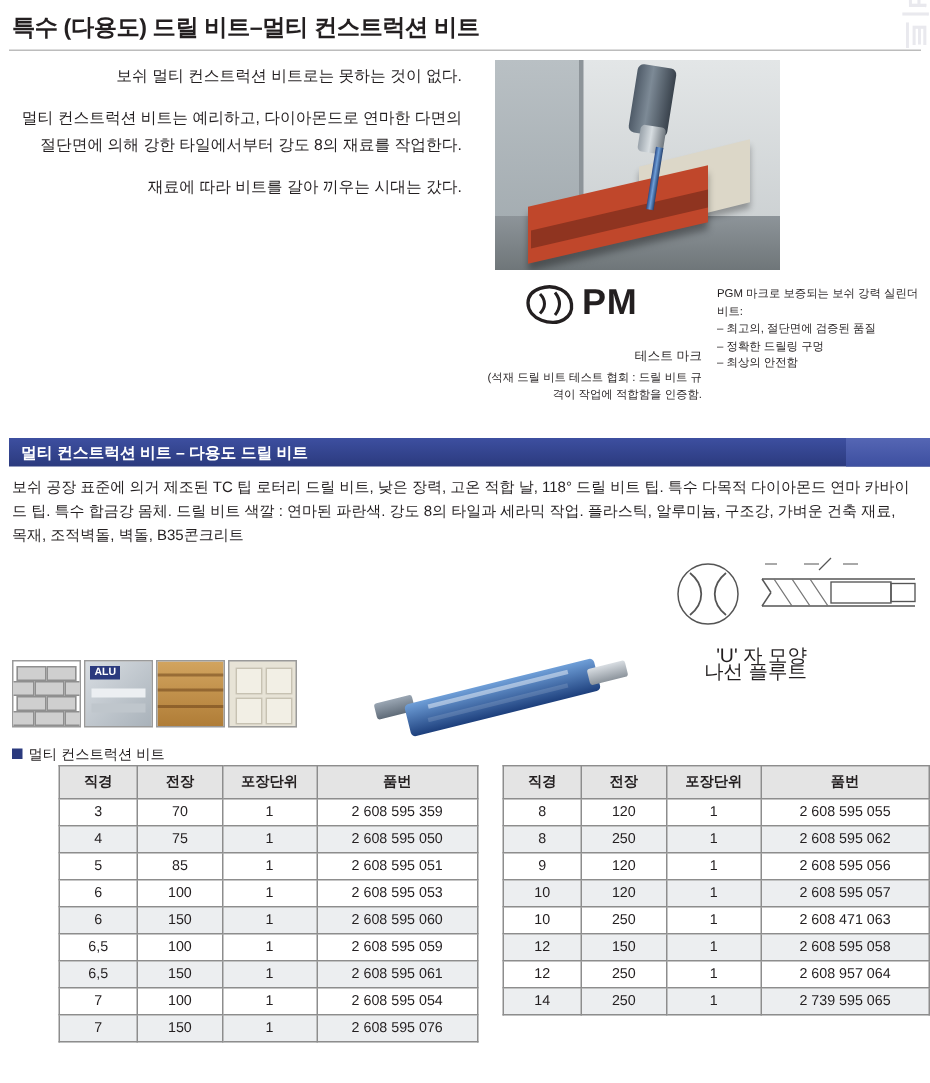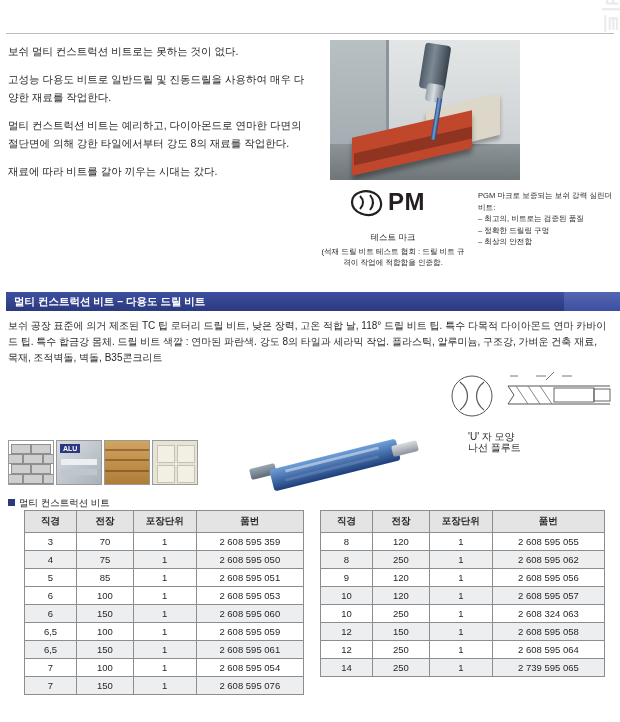--- a/index.html
+++ b/index.html
@@ -19,21 +19,21 @@
     font-size:15.5px;font-weight:bold;letter-spacing:-0.3px;
     color:#231f20;
   }
   .title-rule{
     position:absolute;left:6px;top:33px;width:608px;height:1px;background:#bcbcbc;
   }
 
   
   .intro{
     position:absolute;left:8px;top:42px;width:300px;
-    font-size:10.5px;line-height:18.5px;color:#231f20;
+    font-size:10.5px;line-height:18.5px;color:#231f20;text-align:right;
   }
   .intro p{margin:0 0 9px 0;}
 
   
   .photo{
     position:absolute;left:330px;top:40px;width:190px;height:140px;
     overflow:hidden;background:#cfd3d6;
   }
   .photo .wallL{position:absolute;left:0;top:0;width:58px;height:140px;background:linear-gradient(180deg,#b9c0c4,#9ea7ac);}
   .photo .wallR{position:absolute;left:58px;top:0;width:132px;height:140px;background:linear-gradient(180deg,#e3e6e7,#c6cbcd);}
@@ -69,21 +69,21 @@
     transform:rotate(9deg);
   }
 
   
   .pm-wrap{position:absolute;left:346px;top:186px;width:120px;height:34px;}
   .pm-text{
     position:absolute;left:42px;top:2px;font-size:24px;font-weight:bold;color:#231f20;letter-spacing:0.5px;
   }
   .pm-caption{
     position:absolute;left:318px;top:232px;width:150px;
-    font-size:7.6px;line-height:11.5px;color:#231f20;text-align:center;
+    font-size:7.6px;line-height:11.5px;color:#231f20;text-align:right;
   }
   .pm-caption .t{font-size:8.5px;margin-bottom:2px;display:block;}
   .pgm-note{
     position:absolute;left:478px;top:190px;width:136px;
     font-size:7.6px;line-height:11.5px;color:#231f20;
   }
 
   
   .ghost{
     position:absolute;right:-4px;top:34px;
@@ -105,22 +105,22 @@
 
   
   .bodytext{
     position:absolute;left:8px;top:318px;width:600px;
     font-size:10px;line-height:16px;color:#231f20;
   }
 
   
   .tech{position:absolute;left:450px;top:360px;width:165px;height:80px;}
   .flute-label{
-    position:absolute;left:468px;top:432px;width:70px;text-align:left;
-    font-size:10px;line-height:10.5px;color:#231f20;
+    position:absolute;left:468px;top:432px;width:70px;text-align:right;
+    font-size:13px;line-height:10.5px;color:#231f20;
   }
 
   
   .icons{position:absolute;left:8px;top:440px;width:200px;height:45px;}
   .icon-box{position:absolute;top:0;width:44px;height:43px;border:1px solid #9a9a9a;background:#fff;overflow:hidden;}
   .ic1{left:0;}
   .ic2{left:48px;}
   .ic3{left:96px;}
   .ic4{left:144px;}
   .brick{position:absolute;background:#cfcfcf;border:1px solid #8f8f8f;}
@@ -134,21 +134,21 @@
   .flute-stripe{position:absolute;height:3px;background:rgba(255,255,255,.45);transform:rotate(-14deg);}
 
   
   .prod-label{
     position:absolute;left:8px;top:497px;font-size:9.5px;color:#231f20;
   }
   .prod-label .sq{display:inline-block;width:7px;height:7px;background:#2b3a7e;margin-right:4px;}
 
   
   table.spec{
-    position:absolute;border-collapse:collapse;font-size:9.5px;
+    position:absolute;border-collapse:collapse;font-size:9.5px;margin-left:15px;
   }
   table.spec th{
     background:#e4e4e4;border:1px solid #8d8d8d;font-weight:bold;
     padding:4px 2px;text-align:center;color:#231f20;
   }
   table.spec td{
     border:1px solid #8d8d8d;padding:3px 2px;text-align:center;color:#231f20;background:#ffffff;
   }
   table.spec tr.alt td{background:#eceef0;}
   #table-left{left:24px;top:510px;width:280px;}
@@ -158,25 +158,25 @@
     position:absolute;left:0;bottom:0;width:620px;height:2px;background:#ffffff;
   }
 </style>
 </head>
 <body>
 
 <div class="page">
 
   <div class="ghost">멀티 컨스트럭션 비트</div>
 
+  <div class="main-title">특수 (다용도) 드릴 비트–멀티 컨스트럭션 비트</div>
   <div class="title-rule"></div>
 
   <div class="intro">
     <p>보쉬 멀티 컨스트럭션 비트로는 못하는 것이 없다.</p>
-    <p>고성능 다용도 비트로 일반드릴 및 진동드릴을 사용하여 매우 다양한 재료를 작업한다.</p>
     <p>멀티 컨스트럭션 비트는 예리하고, 다이아몬드로 연마한 다면의 절단면에 의해 강한 타일에서부터 강도 8의 재료를 작업한다.</p>
     <p>재료에 따라 비트를 갈아 끼우는 시대는 갔다.</p>
   </div>
 
   <div class="photo">
     <div class="wallL"></div>
     <div class="wallR"></div>
     <div class="edge"></div>
     <div class="floor"></div>
     <div class="tile"></div>
@@ -196,21 +196,21 @@
     <div class="pm-text">PM</div>
   </div>
 
   <div class="pm-caption">
     <span class="t">테스트 마크</span>
     <span>(석재 드릴 비트 테스트 협회 : 드릴 비트 규격이 작업에 적합함을 인증함.</span>
   </div>
 
   <div class="pgm-note">
     <div>PGM 마크로 보증되는 보쉬 강력 실린더 비트:</div>
-    <div>– 최고의, 비트로는 검증된 품질</div>
+    <div>– 최고의, 절단면에 검증된 품질</div>
     <div>– 정확한 드릴링 구멍</div>
     <div>– 최상의 안전함</div>
   </div>
 
   <div class="section-bar">
     <div class="accent"></div>
     <div class="txt">멀티 컨스트럭션 비트 – 다용도 드릴 비트</div>
   </div>
 
   <div class="bodytext">보쉬 공장 표준에 의거 제조된 TC 팁 로터리 드릴 비트, 낮은 장력, 고온 적합 날, 118° 드릴 비트 팁. 특수 다목적 다이아몬드 연마 카바이드 팁. 특수 합금강 몸체. 드릴 비트 색깔 : 연마된 파란색. 강도 8의 타일과 세라믹 작업. 플라스틱, 알루미늄, 구조강, 가벼운 건축 재료, 목재, 조적벽돌, 벽돌, B35콘크리트</div>
@@ -381,33 +381,33 @@
       <tr class="alt">
         <td>10</td>
         <td>120</td>
         <td>1</td>
         <td>2 608 595 057</td>
       </tr>
       <tr>
         <td>10</td>
         <td>250</td>
         <td>1</td>
-        <td>2 608 324 063</td>
+        <td>2 608 471 063</td>
       </tr>
       <tr class="alt">
         <td>12</td>
         <td>150</td>
         <td>1</td>
         <td>2 608 595 058</td>
       </tr>
       <tr>
         <td>12</td>
         <td>250</td>
         <td>1</td>
-        <td>2 608 595 064</td>
+        <td>2 608 957 064</td>
       </tr>
       <tr class="alt">
         <td>14</td>
         <td>250</td>
         <td>1</td>
         <td>2 739 595 065</td>
       </tr>
     </tbody>
   </table>
 

